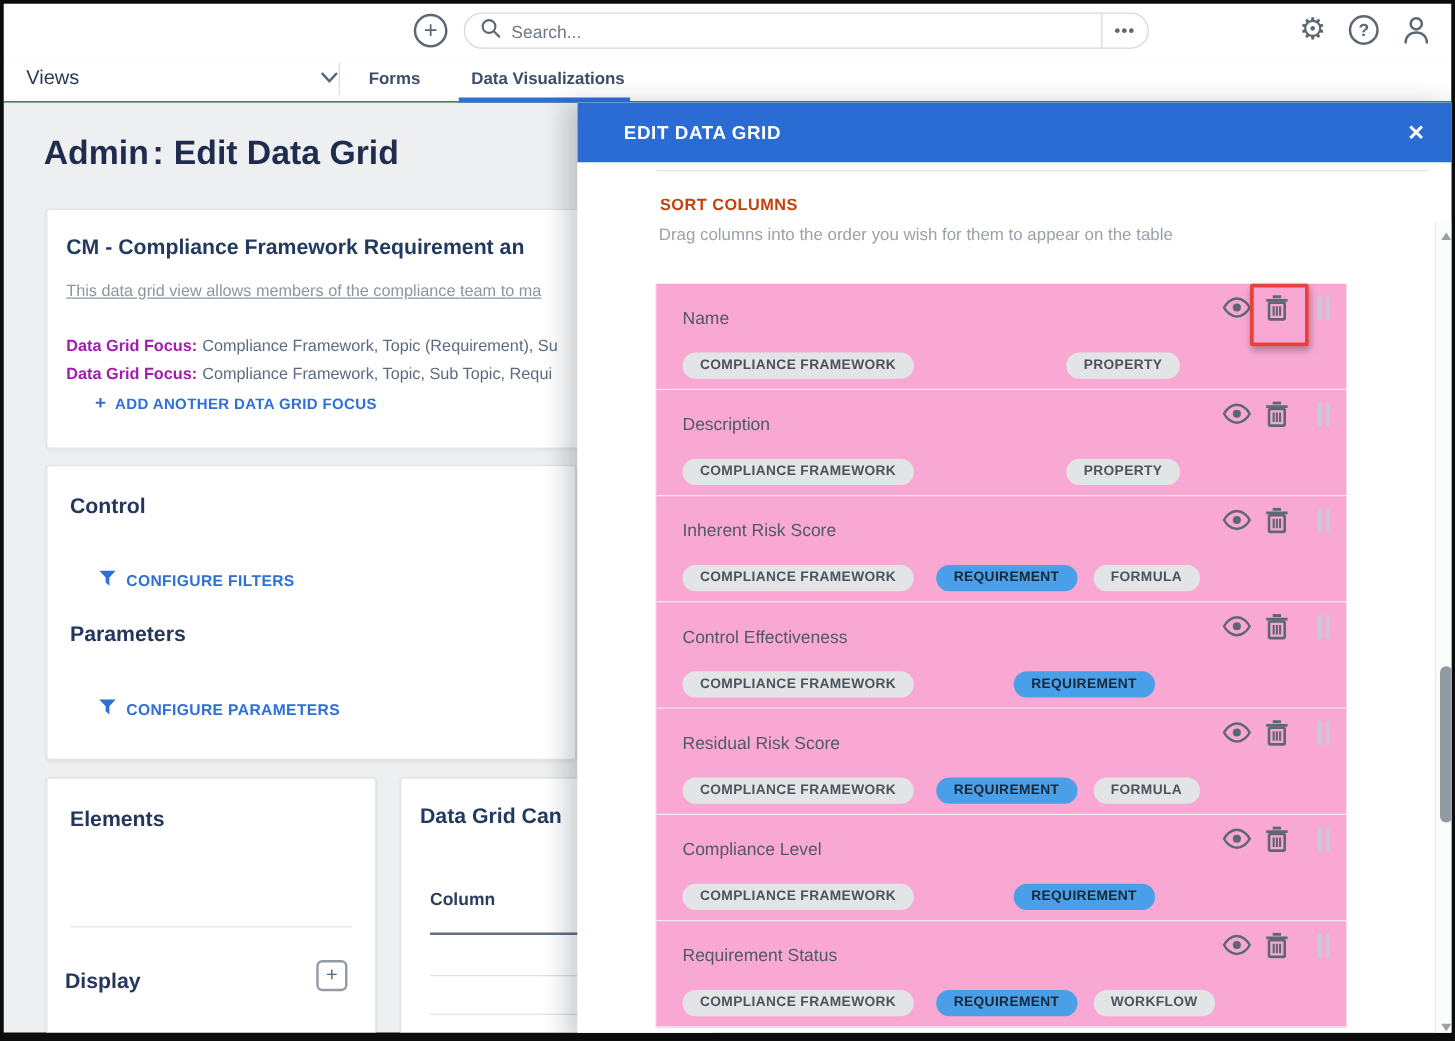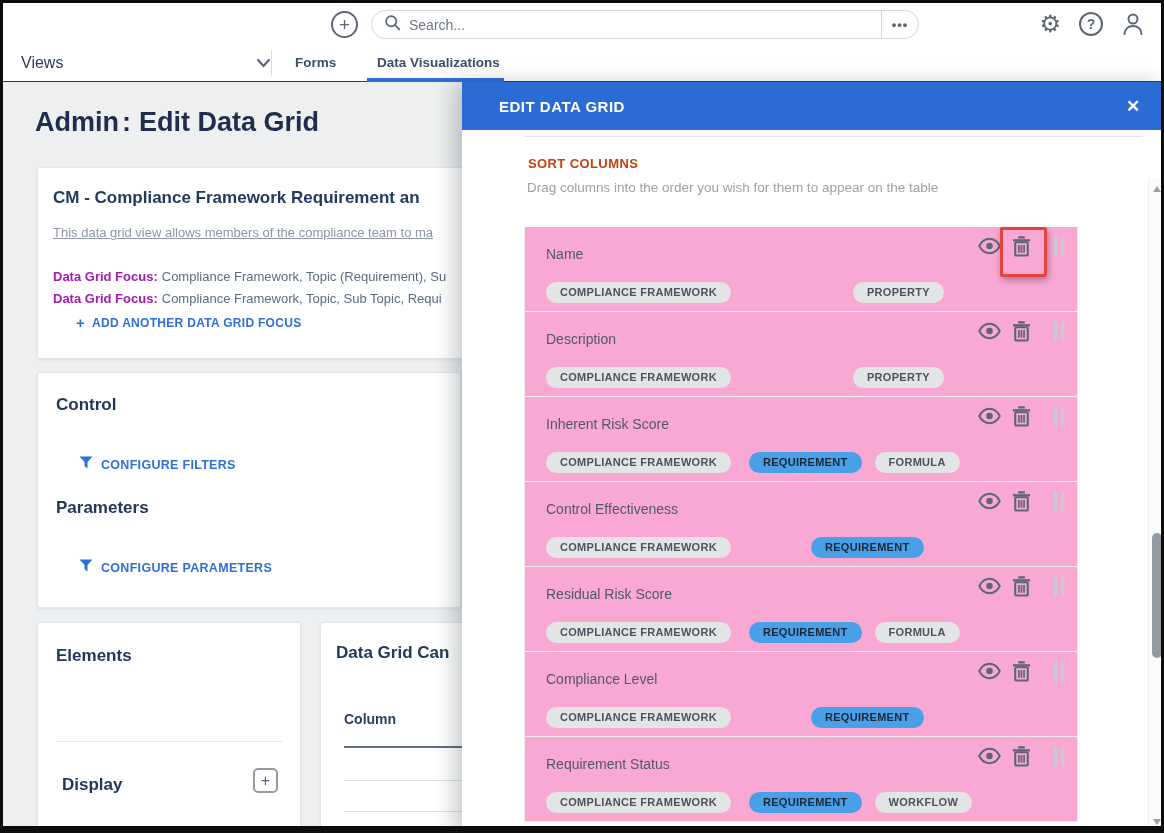--- a/index.html
+++ b/index.html
@@ -70,21 +70,21 @@
   .filters-card{ left:34px; top:369px; width:424px; height:236px; }
   .section-h{ position:absolute; left:18px; font-size:17px; font-weight:bold; color:#23375c; }
   .h-filters{ top:22px; } .h-params{ top:125px; }
   .configure-link{ position:absolute; left:41px; border:none; background:transparent; color:#2e6fd8;
     font-size:12.5px; font-weight:bold; letter-spacing:.3px; cursor:pointer; display:flex;
     align-items:flex-end; gap:8px; font-family:"Liberation Sans", sans-serif; }
   .cfg-filters{ top:83px; } .cfg-params{ top:186px; }
   .elements-card{ left:34px; top:619px; width:264px; height:216px; }
   .h-elements{ top:23px; }
   .elements-divider{ position:absolute; left:18px; right:18px; top:118px; height:1px; background:#e4e6e8; }
-  .h-display{ position:absolute; left:24px; top:152px; font-size:17px; font-weight:bold; color:#23375c; }
+  .h-display{ position:absolute; left:14px; top:152px; font-size:17px; font-weight:bold; color:#23375c; }
   .display-add{ position:absolute; right:22px; top:145px; width:25px; height:25px;
     border:2px solid #939ca6; border-radius:5px; background:#fff; color:#5c6773; font-size:16px;
     line-height:20px; text-align:center; cursor:pointer; }
   .canvas-card{ left:317px; top:619px; width:250px; height:216px; }
   .column-h{ position:absolute; left:23px; top:88px; font-size:14px; font-weight:bold; color:#2c3e5d; }
   .column-underline{ position:absolute; left:23px; right:0; top:123px; height:2px; background:#5f6f86; }
   .canvas-line{ position:absolute; left:23px; right:0; height:1px; background:#dfe2e5; }
   .cl-1{ top:157px; } .cl-2{ top:188px; }
   
   .panel{ position:absolute; left:459px; top:79px; width:702px; height:751px; background:#fff;

